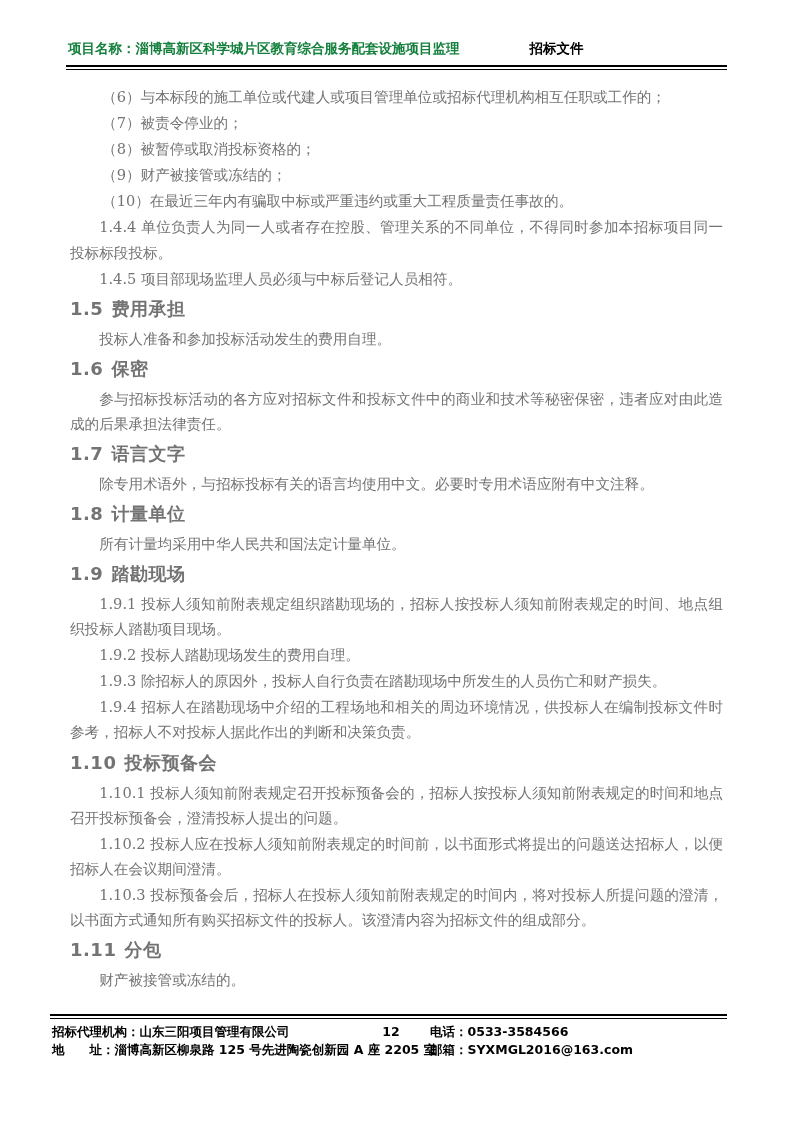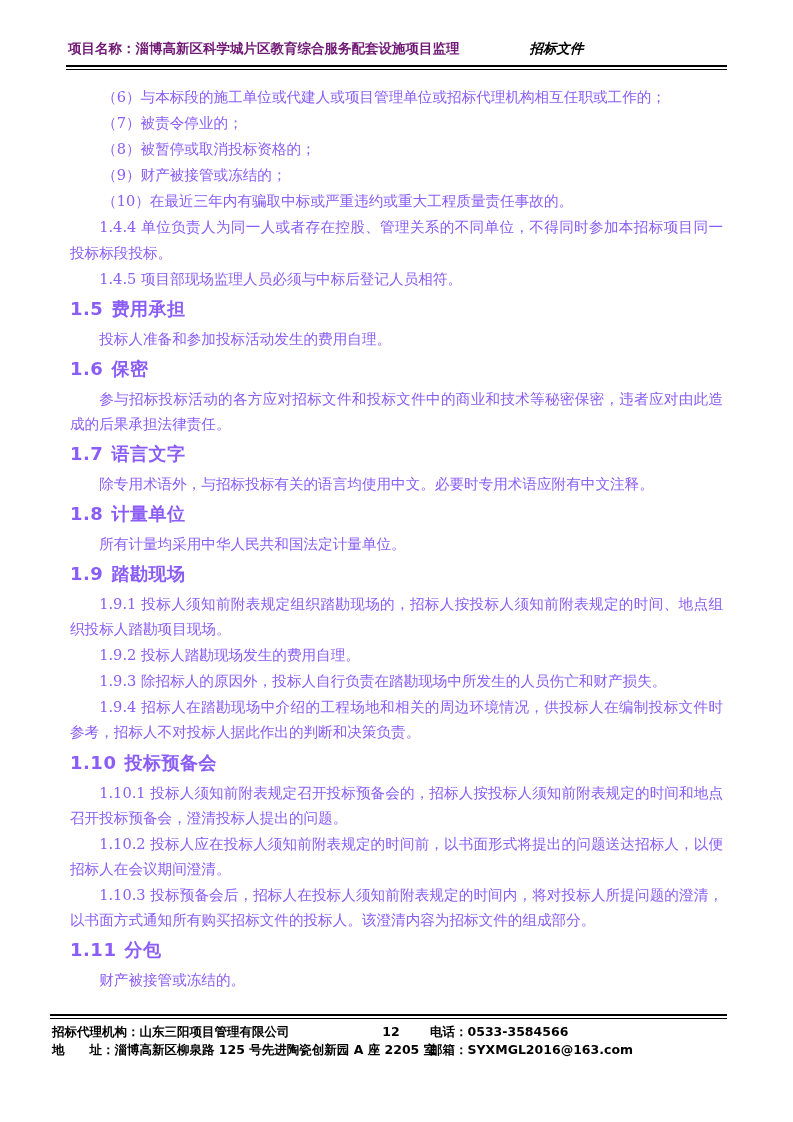--- a/index.html
+++ b/index.html
@@ -31,45 +31,44 @@
   .header {
     position: relative;
     padding: 0 8px 4px 8px;
     display: flex;
     align-items: baseline;
   }
   .hdr-left {
     font-size: 13.5px;
     font-weight: bold;
     letter-spacing: 0px;
-    color: #701a75;
+    color: #15803d;
     white-space: nowrap;
   }
   .hdr-label {
     font-weight: bold;
   }
   .hdr-right {
     font-size: 13.5px;
     font-weight: bold;
     margin-left: 70px;
     white-space: nowrap;
-    font-style: italic;
   }
   .hdr-rule {
     margin: 3px 6px 0 6px;
     border-top: 2px solid #000;
     border-bottom: 1px solid #000;
     height: 2px;
   }
   
   .content {
     padding: 14px 10px 0 10px;
     font-size: 14.6px;
     line-height: 1.72;
-    color: #8b5cf6;
+    color: #737373;
     font-family: "DejaVu Serif", "Liberation Serif", serif;
   }
   .p {
     margin: 0 0 1px 0;
     text-align: justify;
     text-justify: inter-ideograph;
   }
   .ind1 { text-indent: 2em; }
   .ind-item { padding-left: 2.2em; text-indent: 0; }
   .heading {

